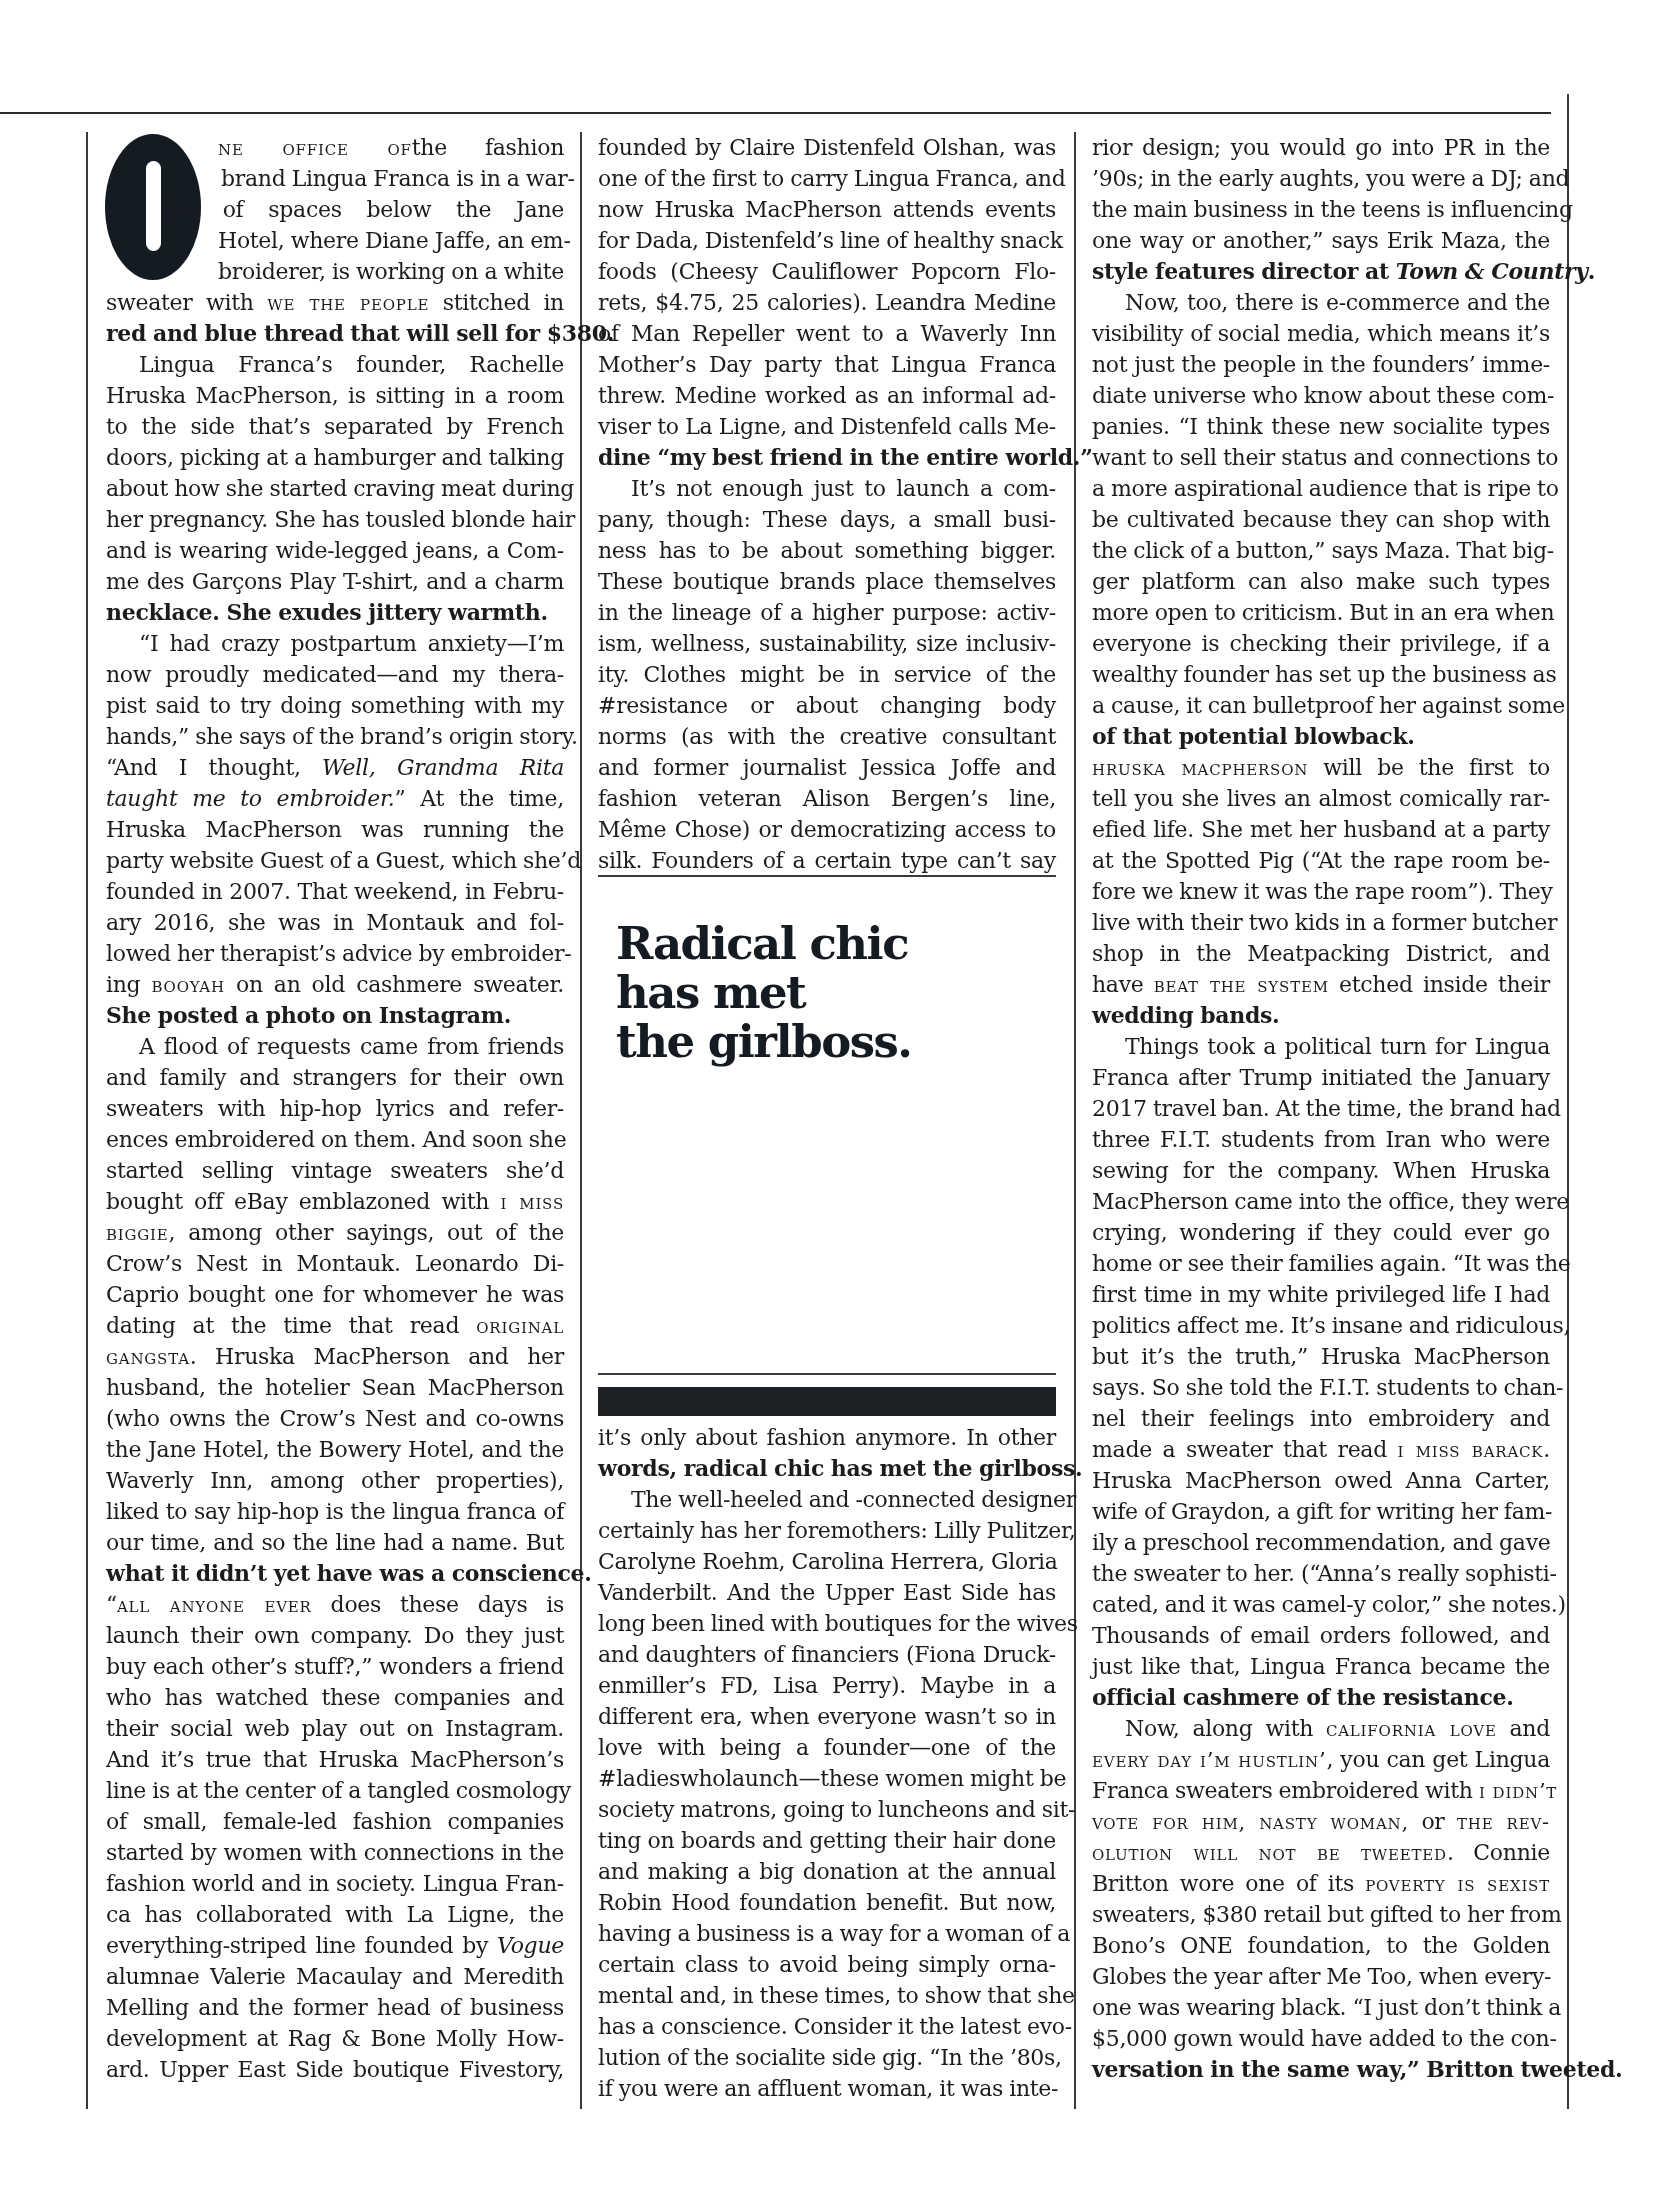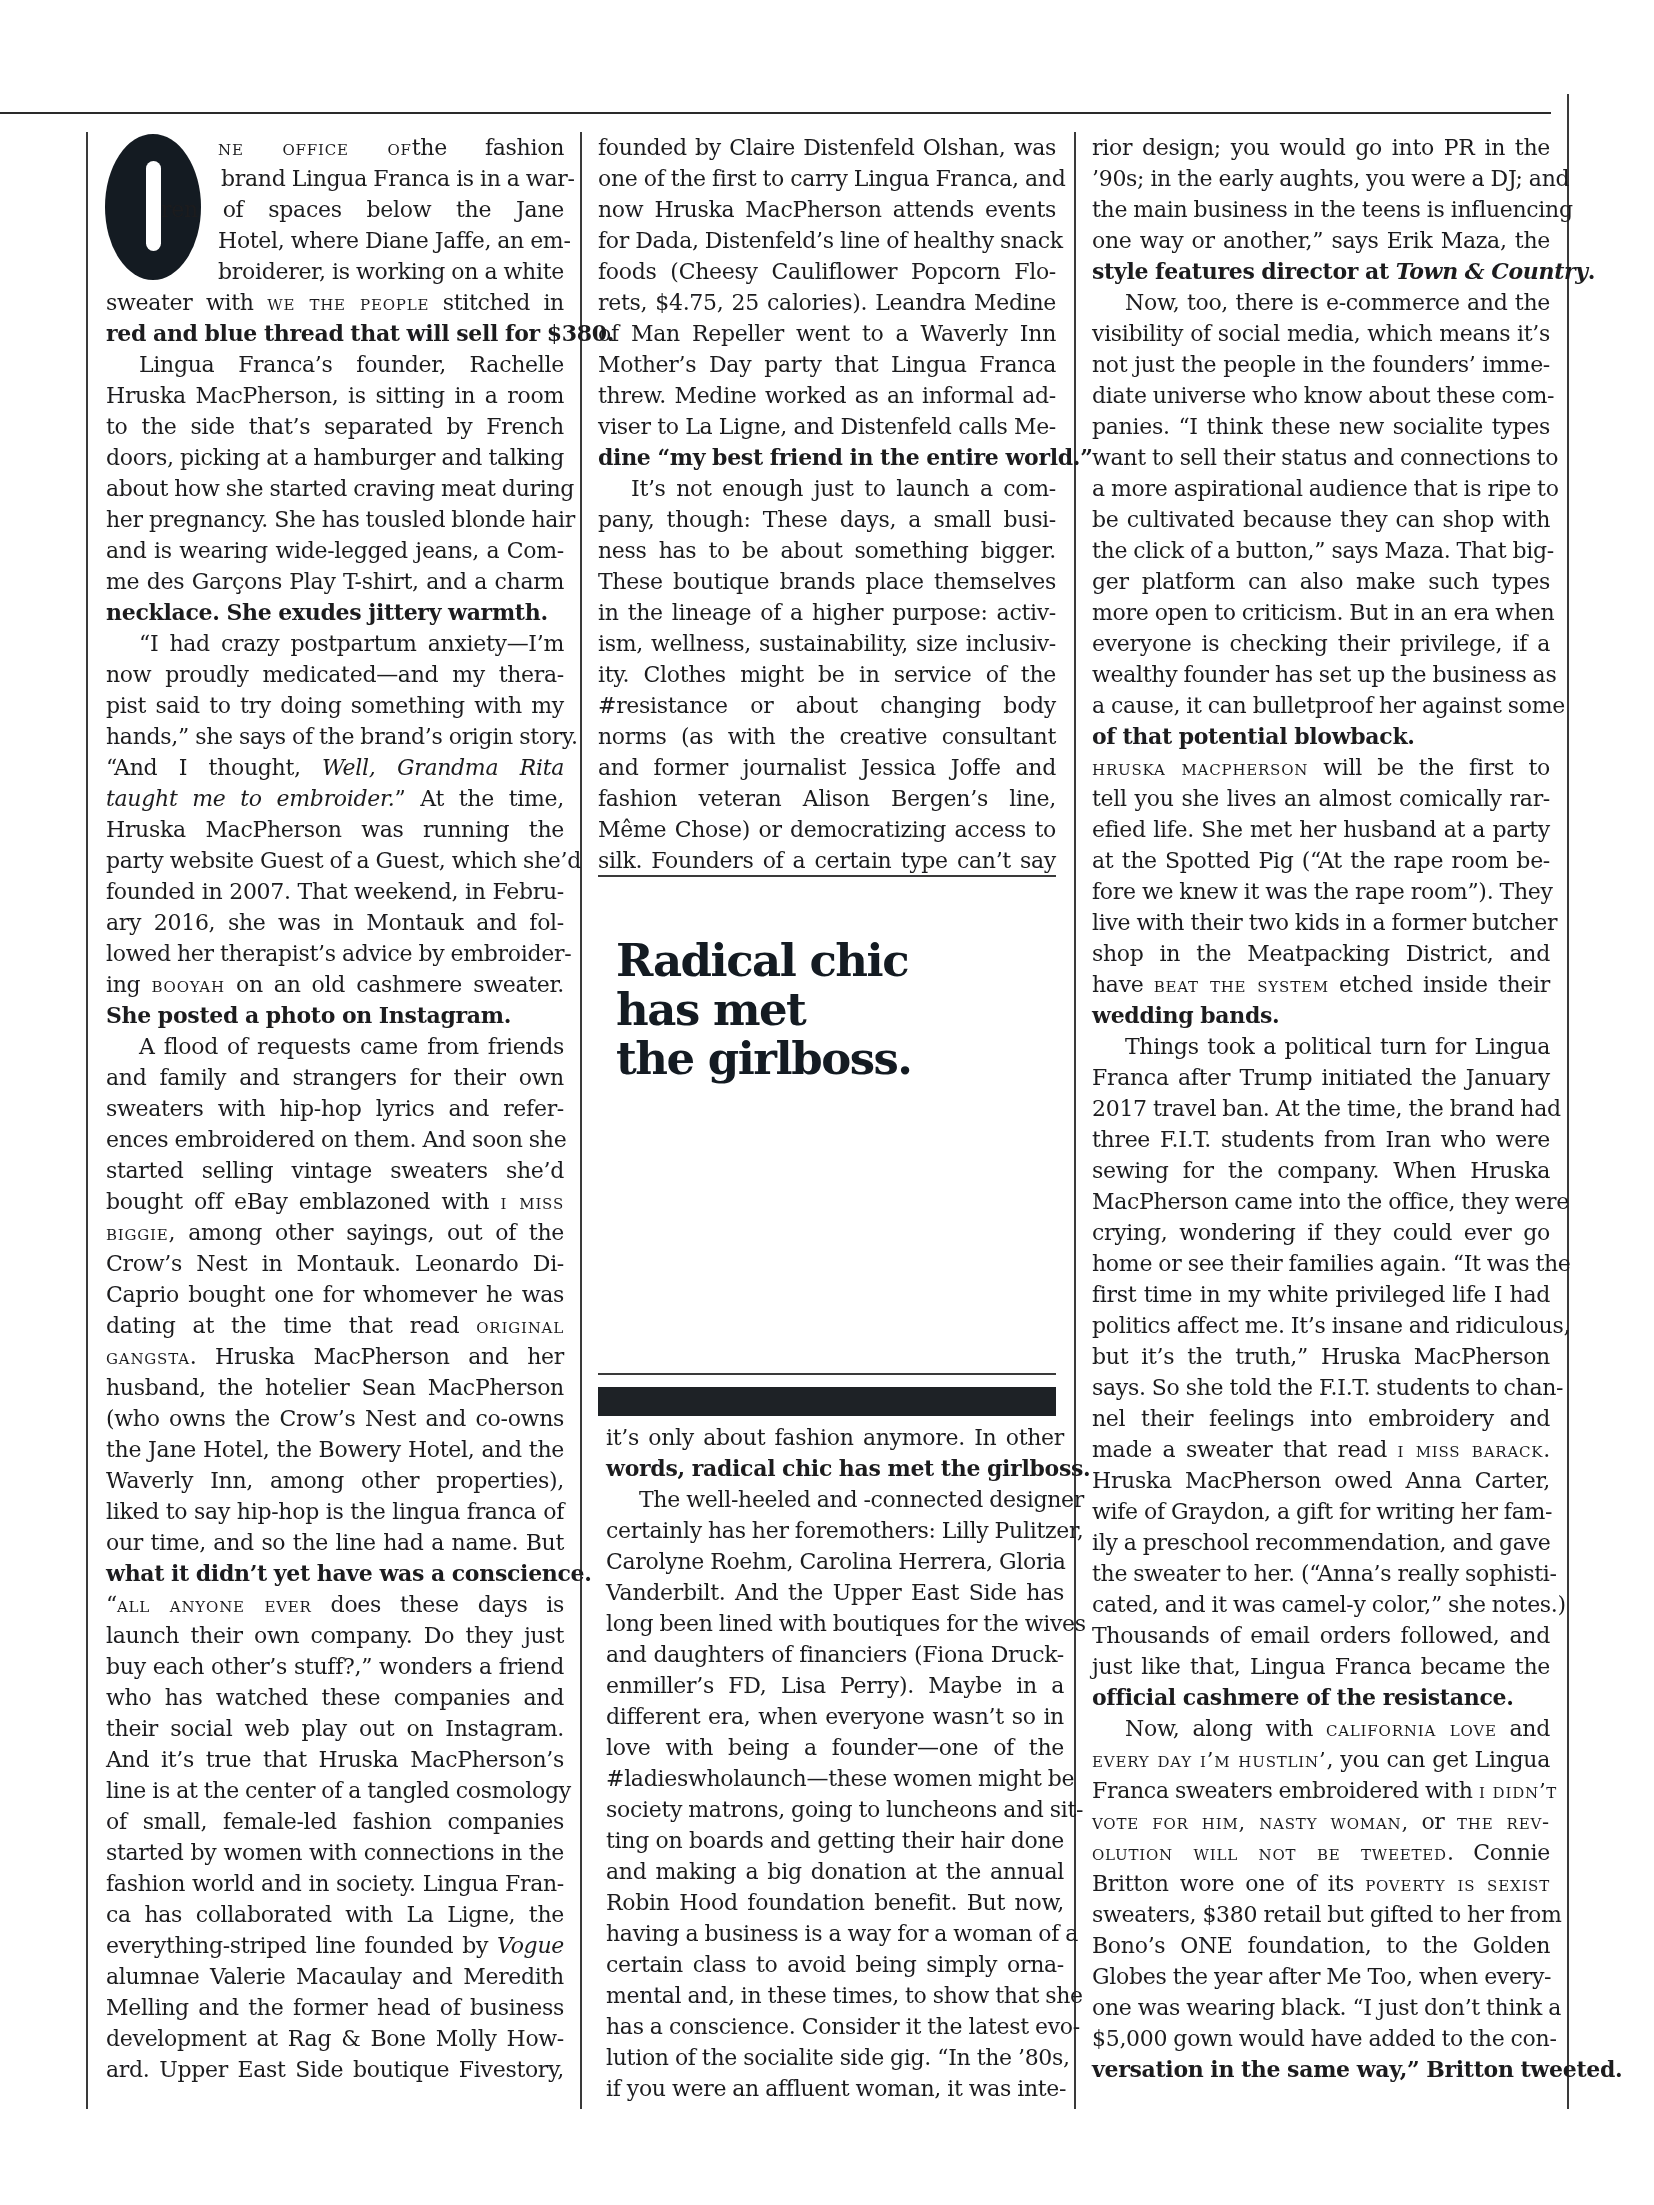--- a/index.html
+++ b/index.html
@@ -30,21 +30,21 @@
   }
   .dropcap::after {
     content: ""; position: absolute; left: 41px; top: 27px; width: 15px; height: 90px;
     background: #fff; border-radius: 7.7px;
   }
   .pq-rule { position: absolute; height: 1.5px; background: #3a3a3a; }
   .pq-bar { position: absolute; background: #1e2226; }
   .pullquote {
     position: absolute; left: 616px; top: 919px;
     font-family: "DejaVu Serif", "Liberation Serif", serif; font-weight: bold;
-    font-size: 45px; line-height: 49px; color: #141b22; letter-spacing: -1.5px; margin-top: 17px;
+    font-size: 45px; line-height: 49px; color: #141b22; letter-spacing: -1.5px;
   }
   .pullquote div { white-space: nowrap; }
 </style>
 </head>
 <body>
 
 <div class="rule-top"></div>
 <div class="vline" style="left:86px; top:132px; height:1977px;"></div>
 <div class="vline" style="left:580px; top:132px; height:1977px;"></div>
 <div class="vline" style="left:1074px; top:132px; height:1977px;"></div>
@@ -147,21 +147,21 @@
 
 <div class="pq-rule" style="left:598px; top:875px; width:458px;"></div>
 <div class="pullquote">
   <div>Radical chic</div>
   <div>has met</div>
   <div>the girlboss.</div>
 </div>
 <div class="pq-rule" style="left:598px; top:1373px; width:458px;"></div>
 <div class="pq-bar" style="left:598px; top:1387px; width:458px; height:29px;"></div>
 
-<div class="col" id="col2bot" style="left:598px; top:1422px; width:458px;margin-left:8px;">
+<div class="col" id="col2bot" style="left:598px; top:1422px; width:458px;">
     <div class="line"><span>it’s only about fashion anymore. In other</span></div>
     <div class="line last"><span>words, radical chic has met the girlboss.</span></div>
     <div class="line indent"><span>The well-heeled and -connected designer</span></div>
     <div class="line"><span>certainly has her foremothers: Lilly Pulitzer,</span></div>
     <div class="line"><span>Carolyne Roehm, Carolina Herrera, Gloria</span></div>
     <div class="line"><span>Vanderbilt. And the Upper East Side has</span></div>
     <div class="line"><span>long been lined with boutiques for the wives</span></div>
     <div class="line"><span>and daughters of financiers (Fiona Druck-</span></div>
     <div class="line"><span>enmiller’s FD, Lisa Perry). Maybe in a</span></div>
     <div class="line"><span>different era, when everyone wasn’t so in</span></div>

